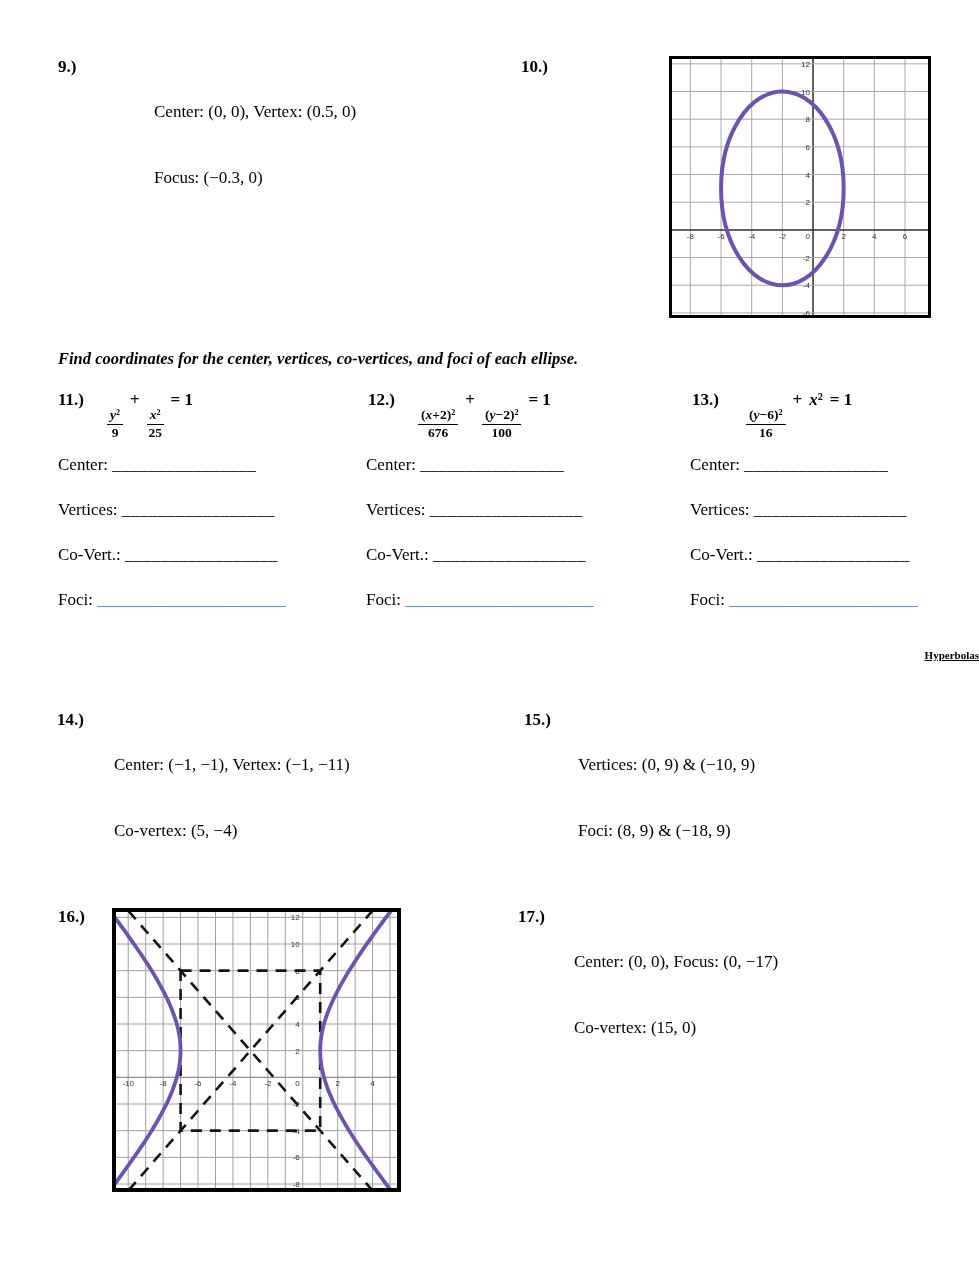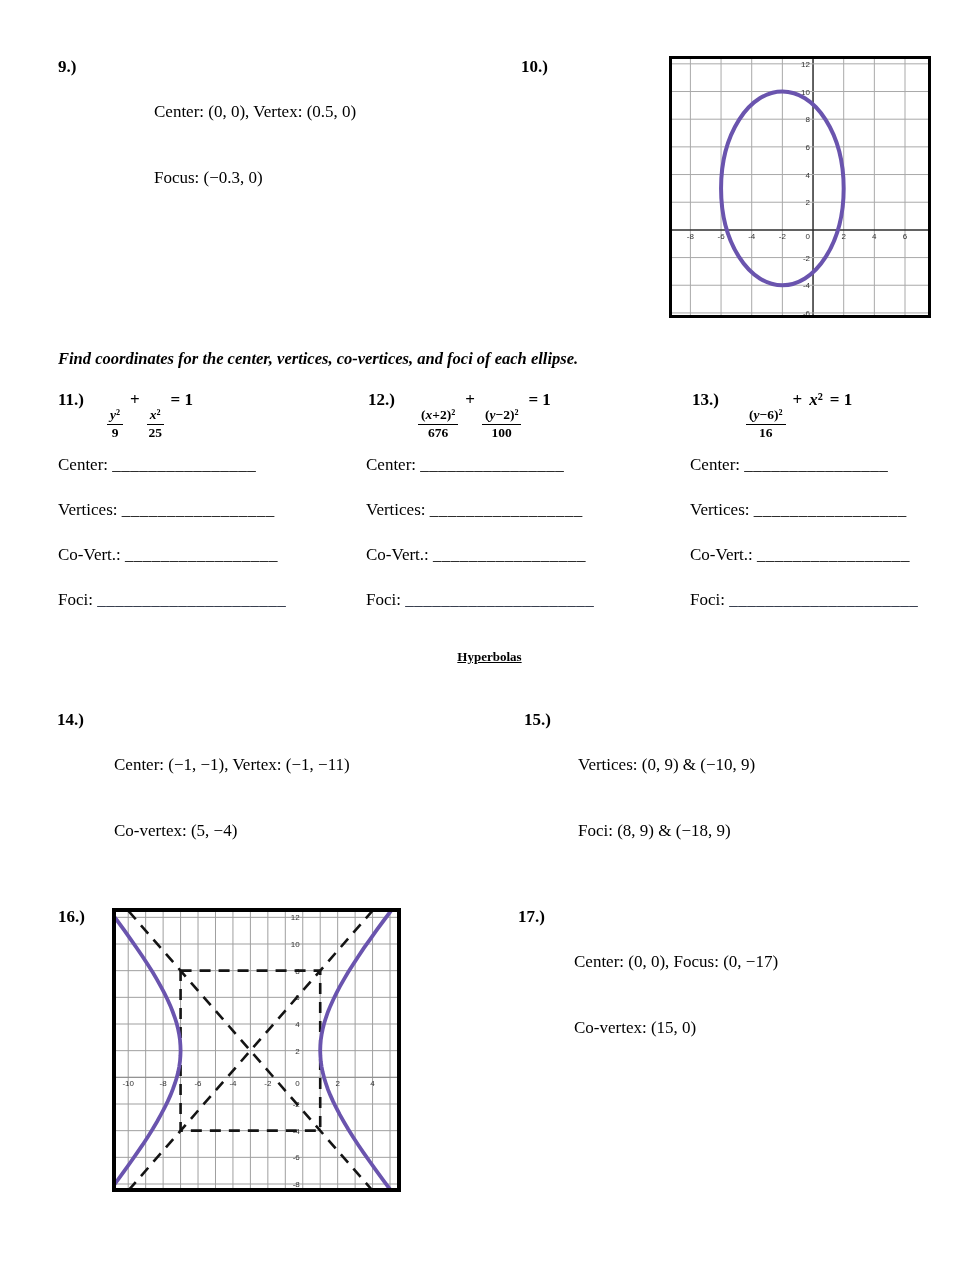--- a/index.html
+++ b/index.html
@@ -2,31 +2,31 @@
 <html><head>
 <meta charset="utf-8">
 <style>
   html,body{margin:0;padding:0;background:#fff;}
   #page{position:relative;width:979px;height:1266px;background:#ffffff;
         font-family:"Liberation Serif", serif;color:#000;overflow:hidden;}
   .abs{position:absolute;}
   .pnum{font-weight:bold;font-size:17px;}
   .ptext{font-size:17px;line-height:22px;white-space:pre;}
   .heading{font-weight:bold;font-size:16.5px;}
-  .center-head{width:100%;text-align:center;font-weight:bold;font-size:13px;text-decoration:underline;}
+  .center-head{width:100%;text-align:right;font-weight:bold;font-size:11px;text-decoration:underline;}
   
   .eq{display:inline-flex;align-items:center;gap:7px;font-weight:bold;font-size:17px;}
   .frac{display:inline-flex;flex-direction:column;align-items:center;line-height:1.05;}
   .fn{font-size:13.5px;border-bottom:1.4px solid #000;padding:0 3px 1px 3px;margin-top:48px;}
   .fd{font-size:13.5px;padding-top:1px;}
   .op,.rhs,.term{font-size:17px;}
   
   .ansrow{font-size:17px;white-space:pre;}
   .ansline{letter-spacing:0.5px;}
-  .foci-line{color:#0f172a;}
+  .foci-line{color:#3b82f6;}
   
   .graphbox{background:#fff;box-sizing:content-box;}
   .g10{border:3px solid #000;}
   .g16{border:4px solid #000;}
   svg{display:block;}
   i{font-style:italic;}
 </style>
 </head>
 <body>
 

